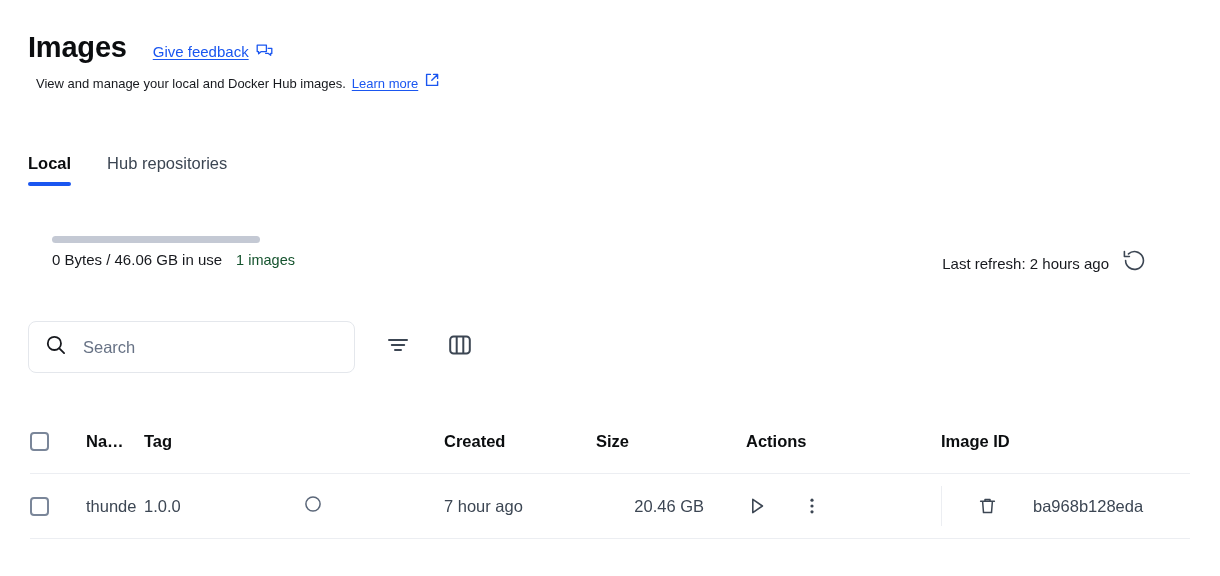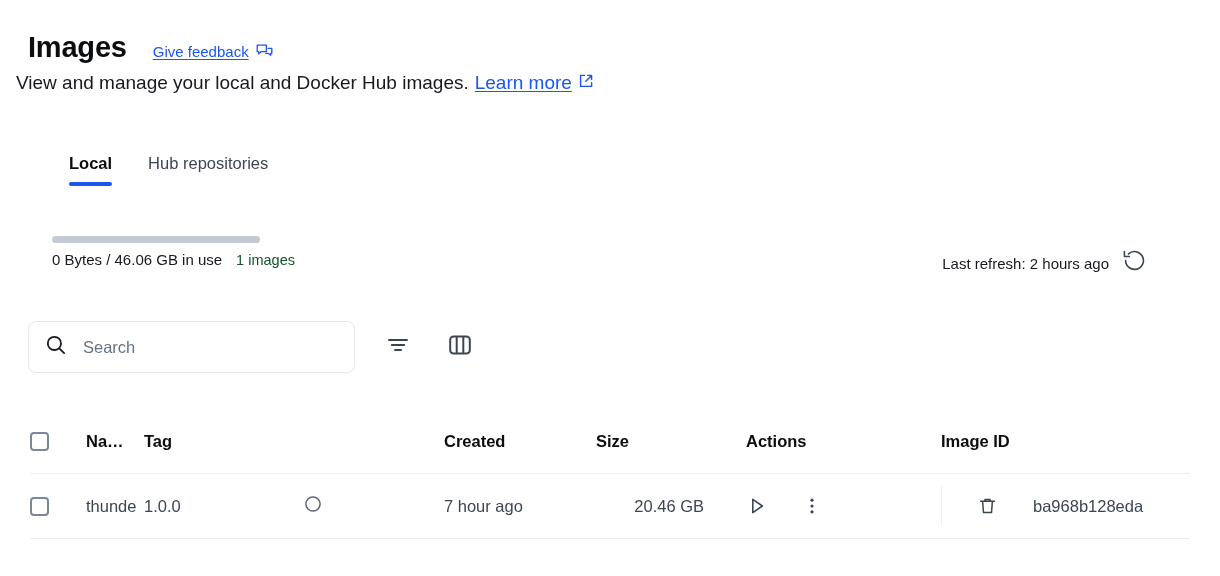--- a/index.html
+++ b/index.html
@@ -24,40 +24,40 @@
   }
   .feedback-link {
     display: inline-flex; gap: 7px;
     color: #1a56f0; font-size: 15px; line-height: 18px;
     cursor: pointer;
     margin-top: 27px;
   }
   .feedback-link .label { text-decoration: underline; text-underline-offset: 2px; }
 
   .subtitle-row {
-    position: absolute; left: 16px; top: 72px;
+    position: absolute; left: 36px; top: 72px;
     display: flex; align-items: center;
-    font-size: 19px; line-height: 22px; color: #17191e;
+    font-size: 13px; line-height: 22px; color: #17191e;
   }
   .learn-link {
     display: inline-flex; align-items: center; gap: 6px;
     color: #1a56f0; margin-left: 6px; cursor: pointer;
   }
   .learn-link .label { text-decoration: underline; text-underline-offset: 2px; }
 
   
   .tabs {
     position: absolute; left: 28px; top: 152px;
     display: flex; align-items: flex-start; gap: 36px;
   }
   .tab {
     position: relative; font-size: 16.5px; line-height: 22px;
     color: #3c4653; padding-bottom: 12px; cursor: pointer;
   }
-  .tab.active { color: #0b0d0f; font-weight: bold; margin-left: 41px; }
+  .tab.active { color: #0b0d0f; font-weight: bold; }
   .tab.active::after {
     content: ""; position: absolute; left: 0; right: 0; bottom: 0;
     height: 4px; background: #1a56f0; border-radius: 2px;
   }
 
   
   .usage { position: absolute; left: 52px; top: 236px; }
   .usage-bar {
     width: 208px; height: 7px; border-radius: 4px;
     background: #c4c9d4;

